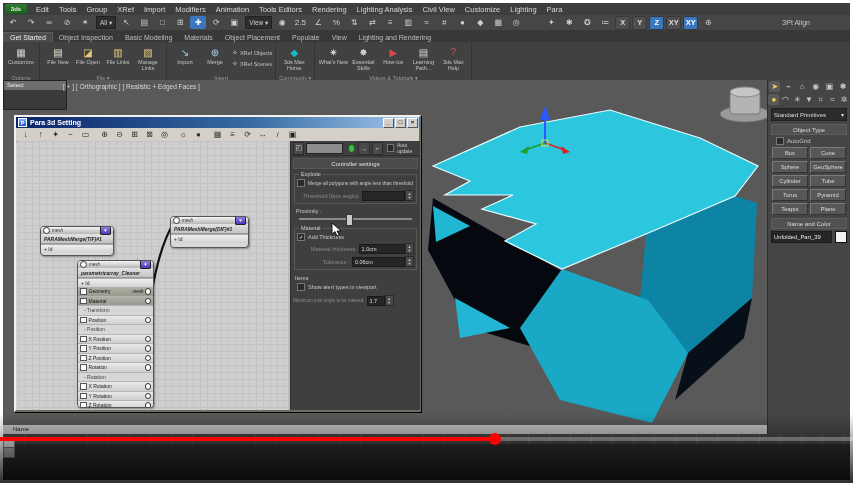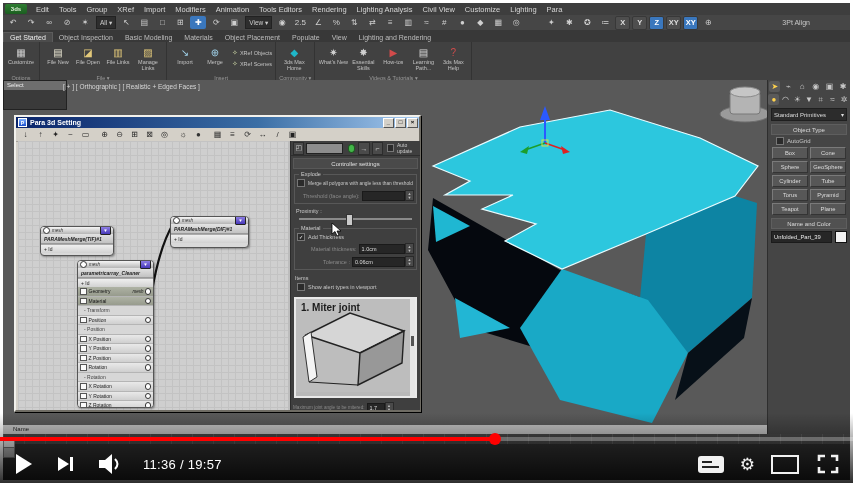--- a/index.html
+++ b/index.html
@@ -629,33 +629,20 @@
               </div>
           </div>
         </div>
 
         <div style="margin:5px 0 0 4px">Items</div>
         <div class="st-row" style="margin:2px 0 0 6px">
           <span class="cbx"></span>
           <span>Show alert types in viewport</span>
         </div>
 
-        <div id="preview">
-          <svg width="118" height="93">
-            <rect x="0" y="0" width="118" height="93" fill="#bdbdbd"></rect>
-            <polygon points="10,36 54,14 108,32 64,54" fill="#d6d6d6" stroke="#222" stroke-width="1.4"></polygon>
-            <polygon points="64,54 108,32 106,64 62,86" fill="#989898" stroke="#222" stroke-width="1.4"></polygon>
-            <polygon points="7,38 15,33 21,78 13,83" fill="#f4f4f4" stroke="#333" stroke-width="1"></polygon>
-            <line x1="13" y1="83" x2="62" y2="86" stroke="#222" stroke-width="1.2"></line>
-          </svg>
-          <div id="preview-caption">1. Miter joint</div>
-          <div id="preview-scroll">
-              <div class="thumb"></div>
-            </div>
-        </div>
 
         <div class="st-row" style="margin:4px 2px 0 2px">
           <span class="dim" style="font-size:4.6px">Maximum joint angle to be mitered:</span>
           <div class="field" style="width:12px;margin-left:2px">1.7</div>
           <div class="spin">
               <span>▲</span>
               <span>▼</span>
             </div>
         </div>
 
@@ -666,33 +653,13 @@
     <div id="statusbar" class="abs"></div>
     <div id="mini1" class="abs"></div>
     <div id="mini2" class="abs"></div>
   </div>
 
   <div id="yt-grad" class="abs"></div>
   <div id="yt-progress" class="abs">
     <div id="yt-fill" style="width: 494.74px;"></div>
     <div id="yt-scrubber" style="left: 488.74px;"></div>
   </div>
-  <div id="yt-controls" class="abs">
-    <div id="play-btn"></div>
-    <div id="next-btn">
-        <div class="tri"></div>
-        <div class="bar"></div>
-      </div>
-    <svg id="vol-btn" width="26" height="20">
-      <polygon points="0,6 6,6 13,0 13,20 6,14 0,14" fill="#fff"></polygon>
-      <path d="M16,5 Q21,10 16,15" fill="none" stroke="#fff" stroke-width="2"></path>
-    </svg>
-    <div id="yt-time">11:36 / 19:57</div>
-    <div id="yt-right">
-      <div id="cc-btn"></div>
-      <div id="gear-btn">⚙</div>
-      <div id="theater-btn"></div>
-      <svg width="22" height="20">
-        <path d="M2,7 V2 H8 M14,2 H20 V7 M20,13 V18 H14 M8,18 H2 V13" fill="none" stroke="#f1f1f1" stroke-width="2.6"></path>
-      </svg>
-    </div>
-  </div>
 </div>
 
 </body></html>

